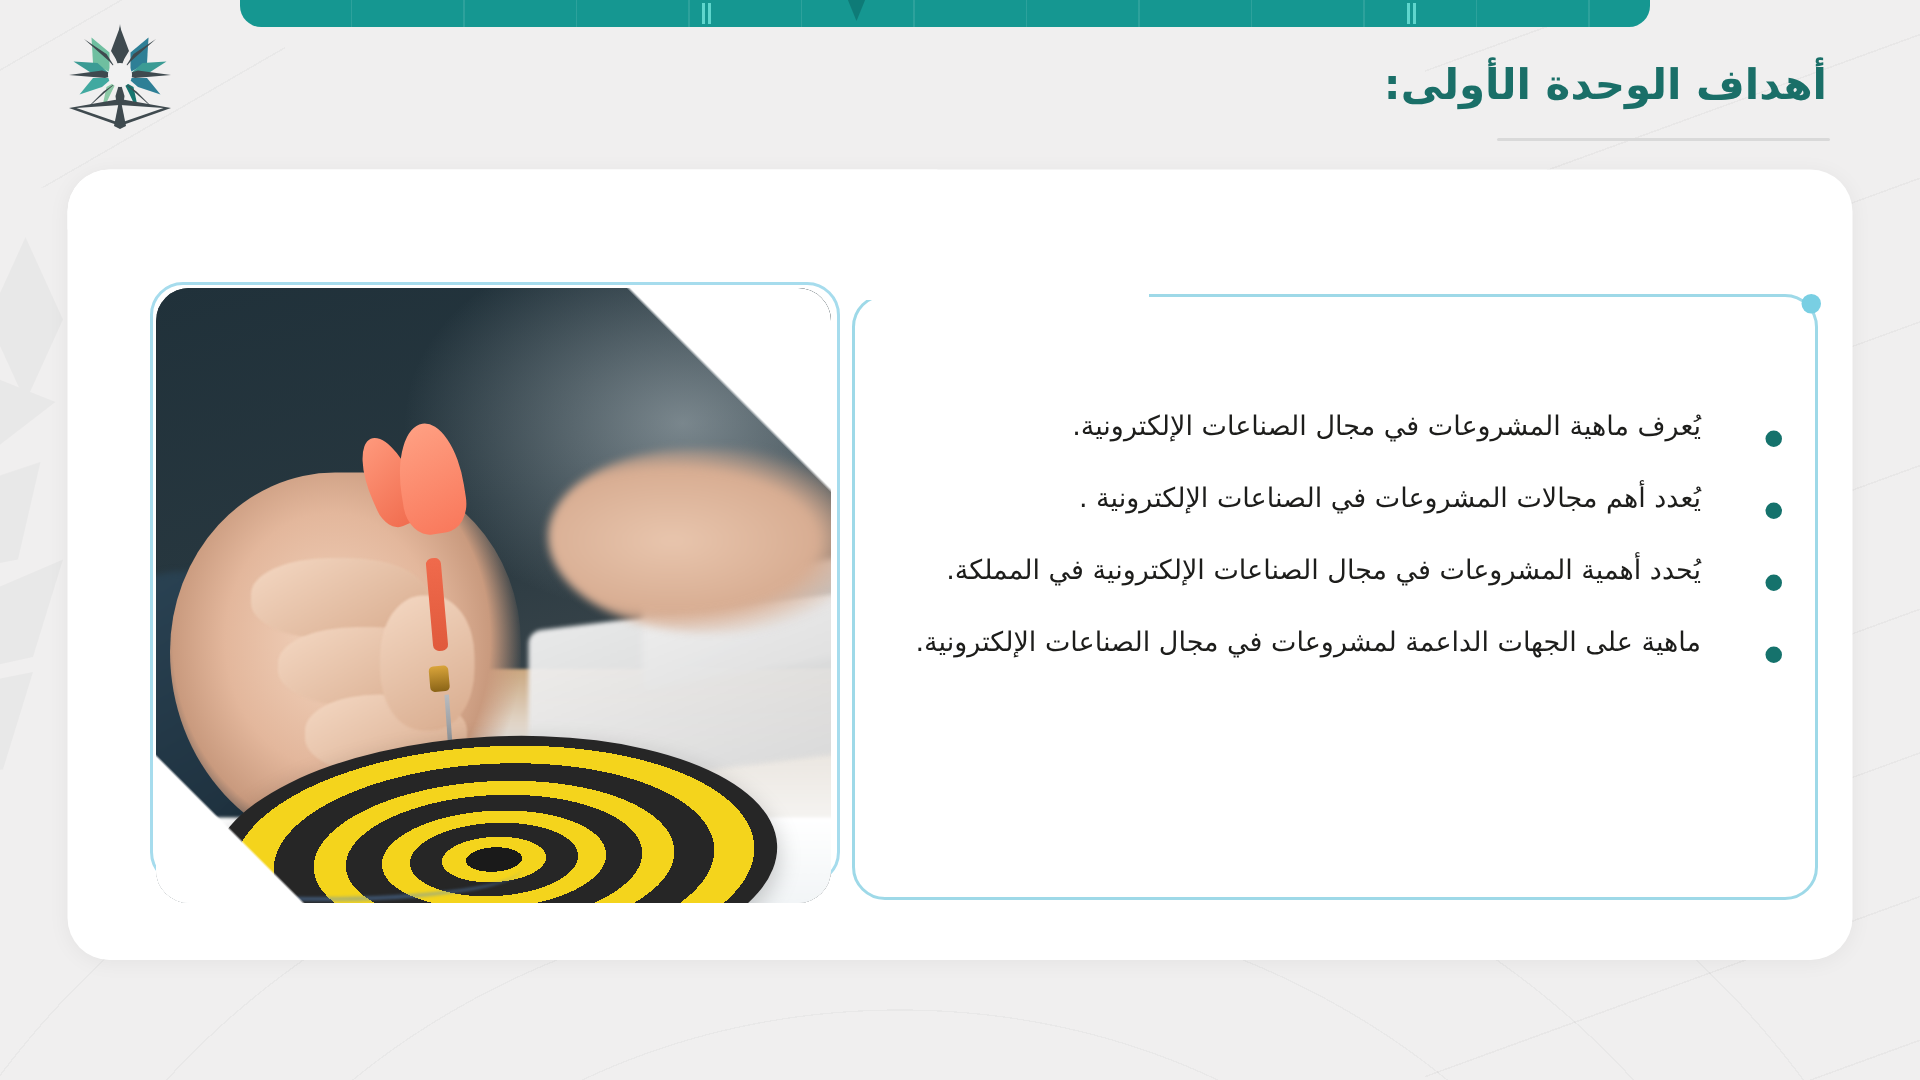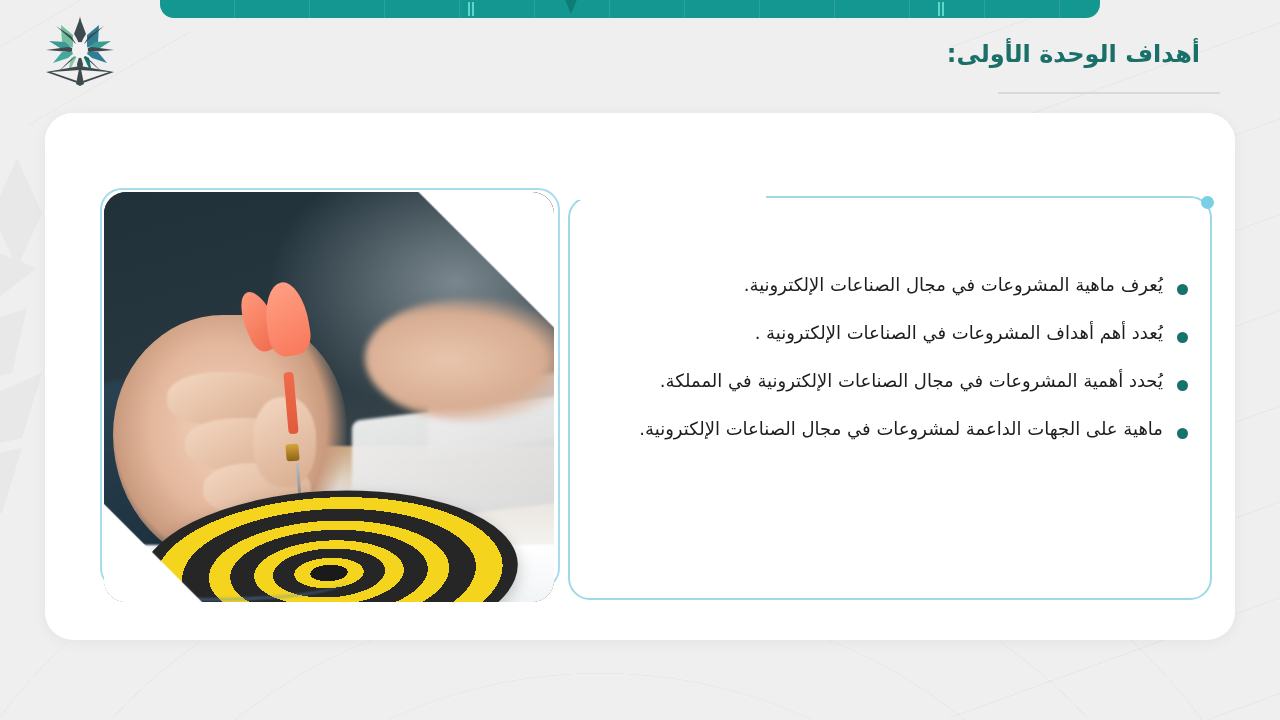--- a/index.html
+++ b/index.html
@@ -59,22 +59,22 @@
     position:absolute;left:402px;top:0;width:0;height:0;
     border-left:9px solid transparent;border-right:9px solid transparent;
     border-top:22px solid rgba(0,60,58,.30);
   }
 
   
   .logo{position:absolute;left:42px;top:14px;width:76px;height:74px;}
 
   
   .title{
-    position:absolute;right:80px;top:40px;
-    font-size:24px;font-weight:bold;color:#1a6f68;
+    position:absolute;right:62px;top:40px;
+    font-size:28px;font-weight:bold;color:#1a6f68;
     letter-spacing:.2px;white-space:nowrap;
     direction:rtl;
   }
   .title-rule{
     position:absolute;right:60px;top:92px;width:222px;height:2px;
     background:#d9d9d9;border-radius:1px;
   }
 
   
   .card{
@@ -215,22 +215,23 @@
     position:absolute;left:1201px;top:196px;width:13px;height:13px;
     border-radius:50%;background:#79cfe3;
   }
 
   
   .bullets{
     position:absolute;right:92px;top:272px;width:560px;
     direction:rtl;text-align:right;
   }
   .bullet-row{
-    display:flex;align-items:center;justify-content:flex-start;
+    display:flex;align-items:flex-end;justify-content:flex-start;
     margin-bottom:22px;
+    gap:29px;
   }
   .bullet-dot{
     flex:0 0 auto;width:11px;height:11px;border-radius:50%;
     background:#15726c;margin-top:8px;margin-left:14px;
   }
   .bullet-text{
     flex:1 1 auto;font-size:18px;color:#1d1d1b;line-height:1.45;
     white-space:nowrap;
   }
 </style>
@@ -336,21 +337,21 @@
 <div class="list-frame-mask"></div>
 <div class="line-dot"></div>
 
 <div class="bullets">
   <div class="bullet-row">
     <span class="bullet-dot"></span>
     <span class="bullet-text">يُعرف ماهية المشروعات في مجال الصناعات الإلكترونية.</span>
   </div>
   <div class="bullet-row">
     <span class="bullet-dot"></span>
-    <span class="bullet-text">يُعدد أهم أهداف المشروعات في  الصناعات الإلكترونية .</span>
+    <span class="bullet-text">يُعدد أهم مجالات المشروعات في  الصناعات الإلكترونية .</span>
   </div>
   <div class="bullet-row">
     <span class="bullet-dot"></span>
     <span class="bullet-text">يُحدد أهمية المشروعات في مجال الصناعات الإلكترونية في المملكة.</span>
   </div>
   <div class="bullet-row">
     <span class="bullet-dot"></span>
     <span class="bullet-text">ماهية على الجهات الداعمة لمشروعات في مجال الصناعات الإلكترونية.</span>
   </div>
 </div>

